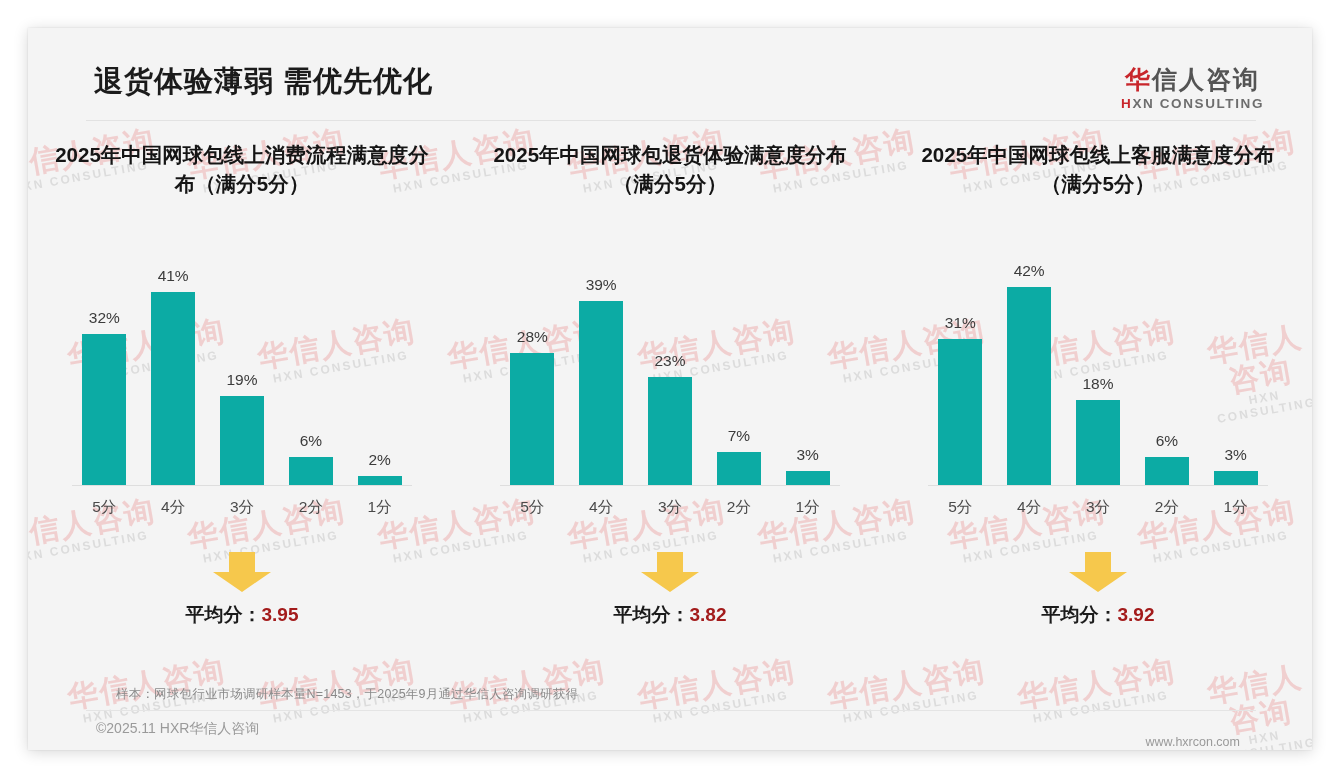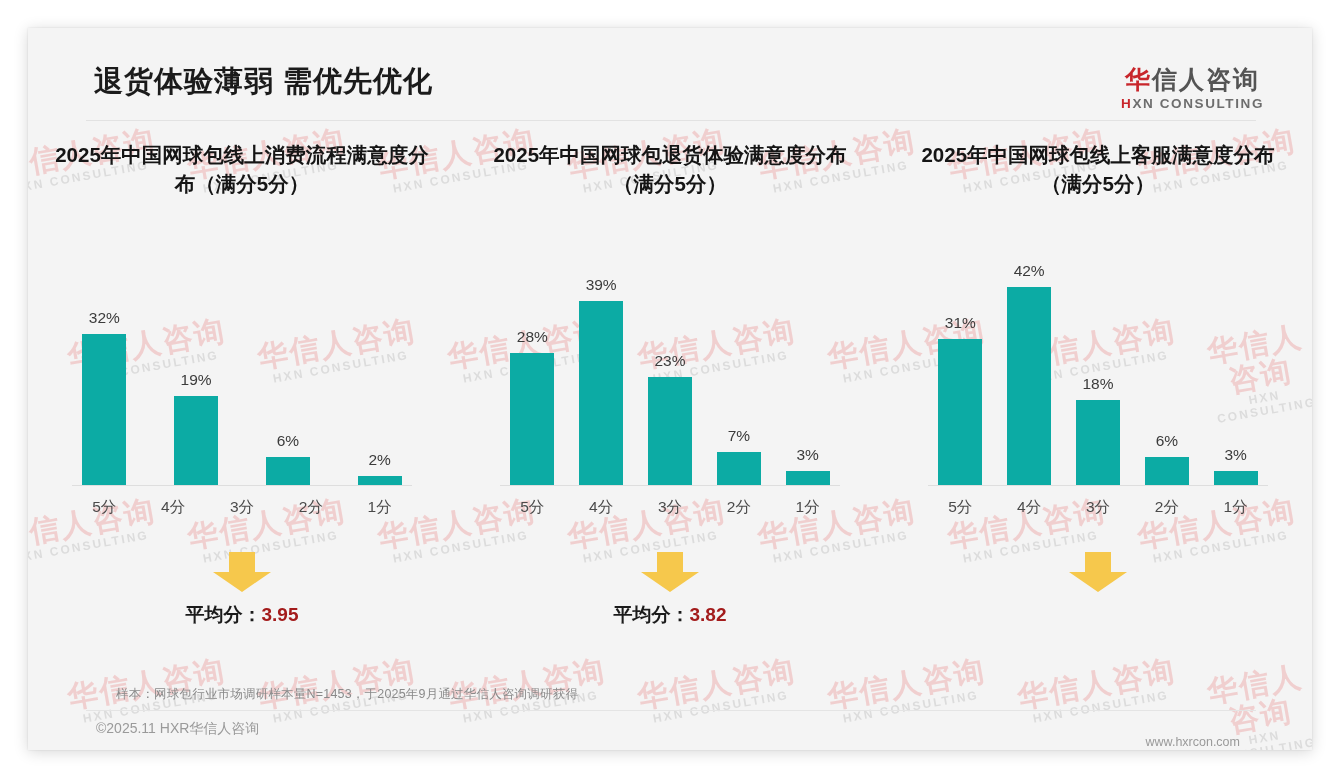--- a/index.html
+++ b/index.html
@@ -290,20 +290,24 @@
   <div class="charts" id="charts">
       <div class="panel">
         <div class="panel-title">2025年中国网球包线上消费流程满意度分布（满分5分）</div>
         <div class="plot">
           <div class="bars">
             <div class="barcell">
               <div class="barval">32%</div>
               <div class="bar" style="height: 150.756px; background: rgb(12, 171, 164);"></div>
             </div>
             <div class="barcell">
+              <div class="barval">41%</div>
+              <div class="bar" style="height: 193.156px; background: rgb(12, 171, 164);"></div>
+            </div>
+            <div class="barcell">
               <div class="barval">19%</div>
               <div class="bar" style="height: 89.5111px; background: rgb(12, 171, 164);"></div>
             </div>
             <div class="barcell">
               <div class="barval">6%</div>
               <div class="bar" style="height: 28.2667px; background: rgb(12, 171, 164);"></div>
             </div>
             <div class="barcell">
               <div class="barval">2%</div>
               <div class="bar" style="height: 9.42222px; background: rgb(12, 171, 164);"></div>
@@ -397,20 +401,21 @@
             <div class="xlab">4分</div>
             <div class="xlab">3分</div>
             <div class="xlab">2分</div>
             <div class="xlab">1分</div>
           </div>
         </div>
         <div class="avg-wrap">
           <svg class="arrow" viewBox="0 0 62 40">
             <path d="M18 0 H44 V20 H60 L31 40 L2 20 H18 Z" fill="#f6c84c"></path>
           </svg>
+          <div class="avg-text"><span>平均分：</span><span class="num">3.92</span></div>
         </div>
       </div>
     </div>
 
   <div class="footnote">样本：网球包行业市场调研样本量N=1453，于2025年9月通过华信人咨询调研获得</div>
   <div class="footer-rule"></div>
   <div class="footer">
     <div class="footer-left">©2025.11 HXR华信人咨询</div>
     <div class="footer-right">www.hxrcon.com</div>
   </div>

